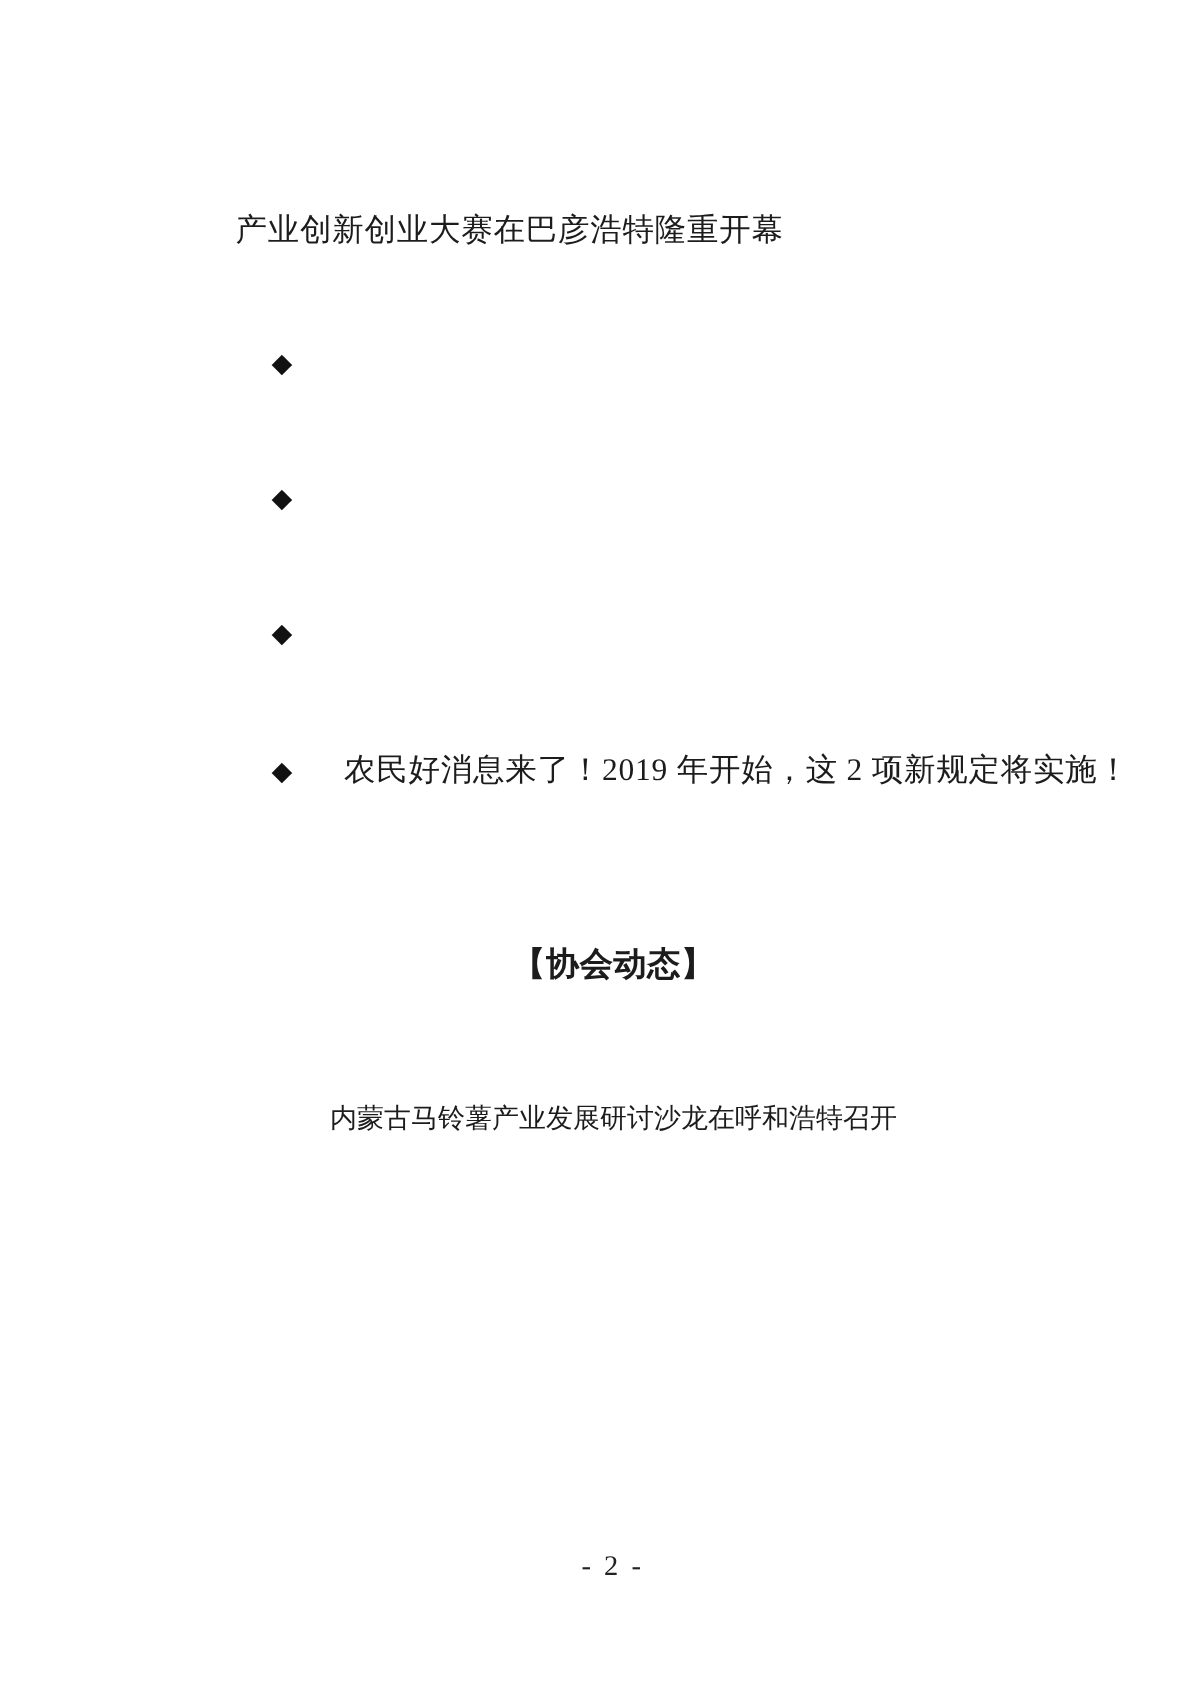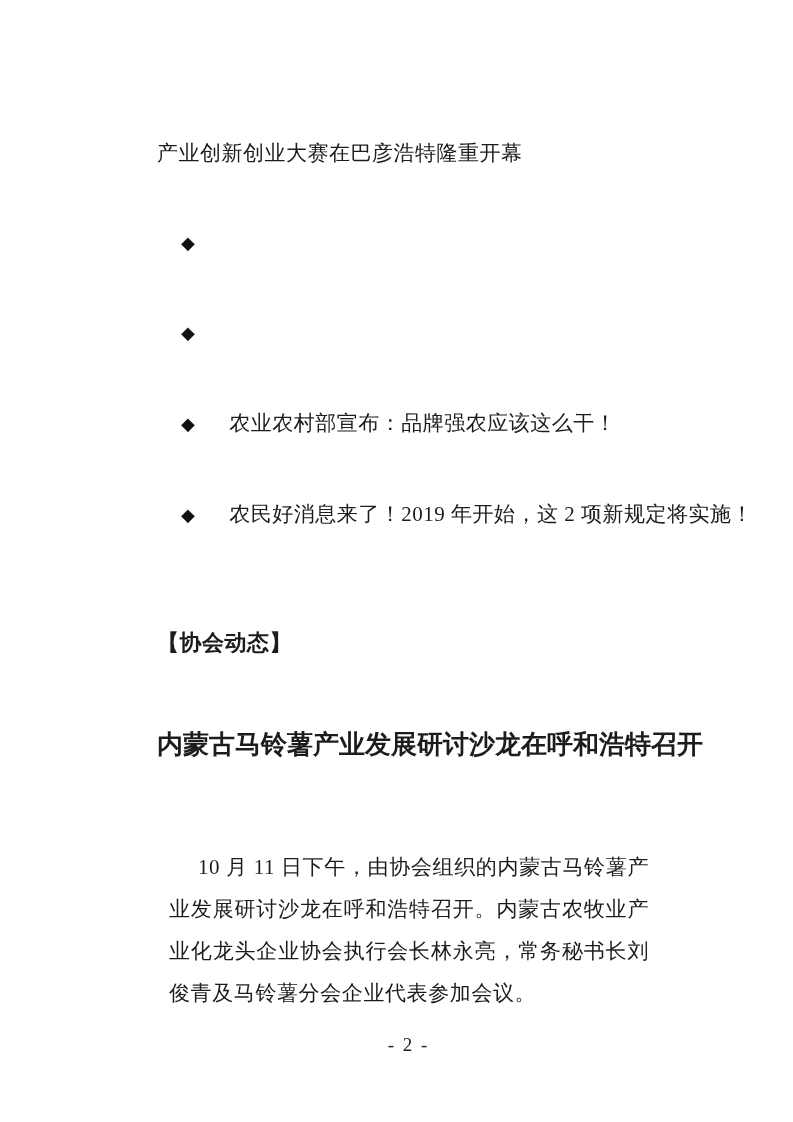--- a/index.html
+++ b/index.html
@@ -45,25 +45,26 @@
     flex: 0 0 auto;
     color: #111111;
   }
   .section-header {
     margin-top: 38px;
     font-family: "Liberation Sans", "DejaVu Sans", sans-serif;
     font-weight: bold;
     font-size: 22px;
     line-height: 42px;
     letter-spacing: 0.5px;
+    text-align: center;
   }
   .article-title {
     margin-top: 34px;
-    font-weight: bold;
-    font-size: 26px;
+    font-weight: normal;
+    font-size: 18px;
     line-height: 46px;
     text-align: center;
     letter-spacing: 0px;
     white-space: nowrap;
   }
   .article-body {
     margin-top: 42px;
   }
   .article-paragraph {
     font-size: 21px;
@@ -95,32 +96,30 @@
 
     <ul class="digest-list">
       <li class="digest-item">
         <span class="bullet-diamond">◆</span>
       </li>
       <li class="digest-item">
         <span class="bullet-diamond">◆</span>
       </li>
       <li class="digest-item">
         <span class="bullet-diamond">◆</span>
-        <span>农业农村部宣布：品牌强农应该这么干！</span>
       </li>
       <li class="digest-item">
         <span class="bullet-diamond">◆</span>
         <span>农民好消息来了！2019 年开始，这 2 项新规定将实施！</span>
       </li>
     </ul>
 
     <div class="section-header">【协会动态】</div>
 
     <h1 class="article-title">内蒙古马铃薯产业发展研讨沙龙在呼和浩特召开</h1>
 
     <div class="article-body">
-      <p class="article-paragraph">10 月 11 日下午，由协会组织的内蒙古马铃薯产业发展研讨沙龙在呼和浩特召开。内蒙古农牧业产业化龙头企业协会执行会长林永亮，常务秘书长刘俊青及马铃薯分会企业代表参加会议。</p>
     </div>
 
   </div>
 
   <div class="page-footer">- 2 -</div>
 </div>
 
 </body></html>

